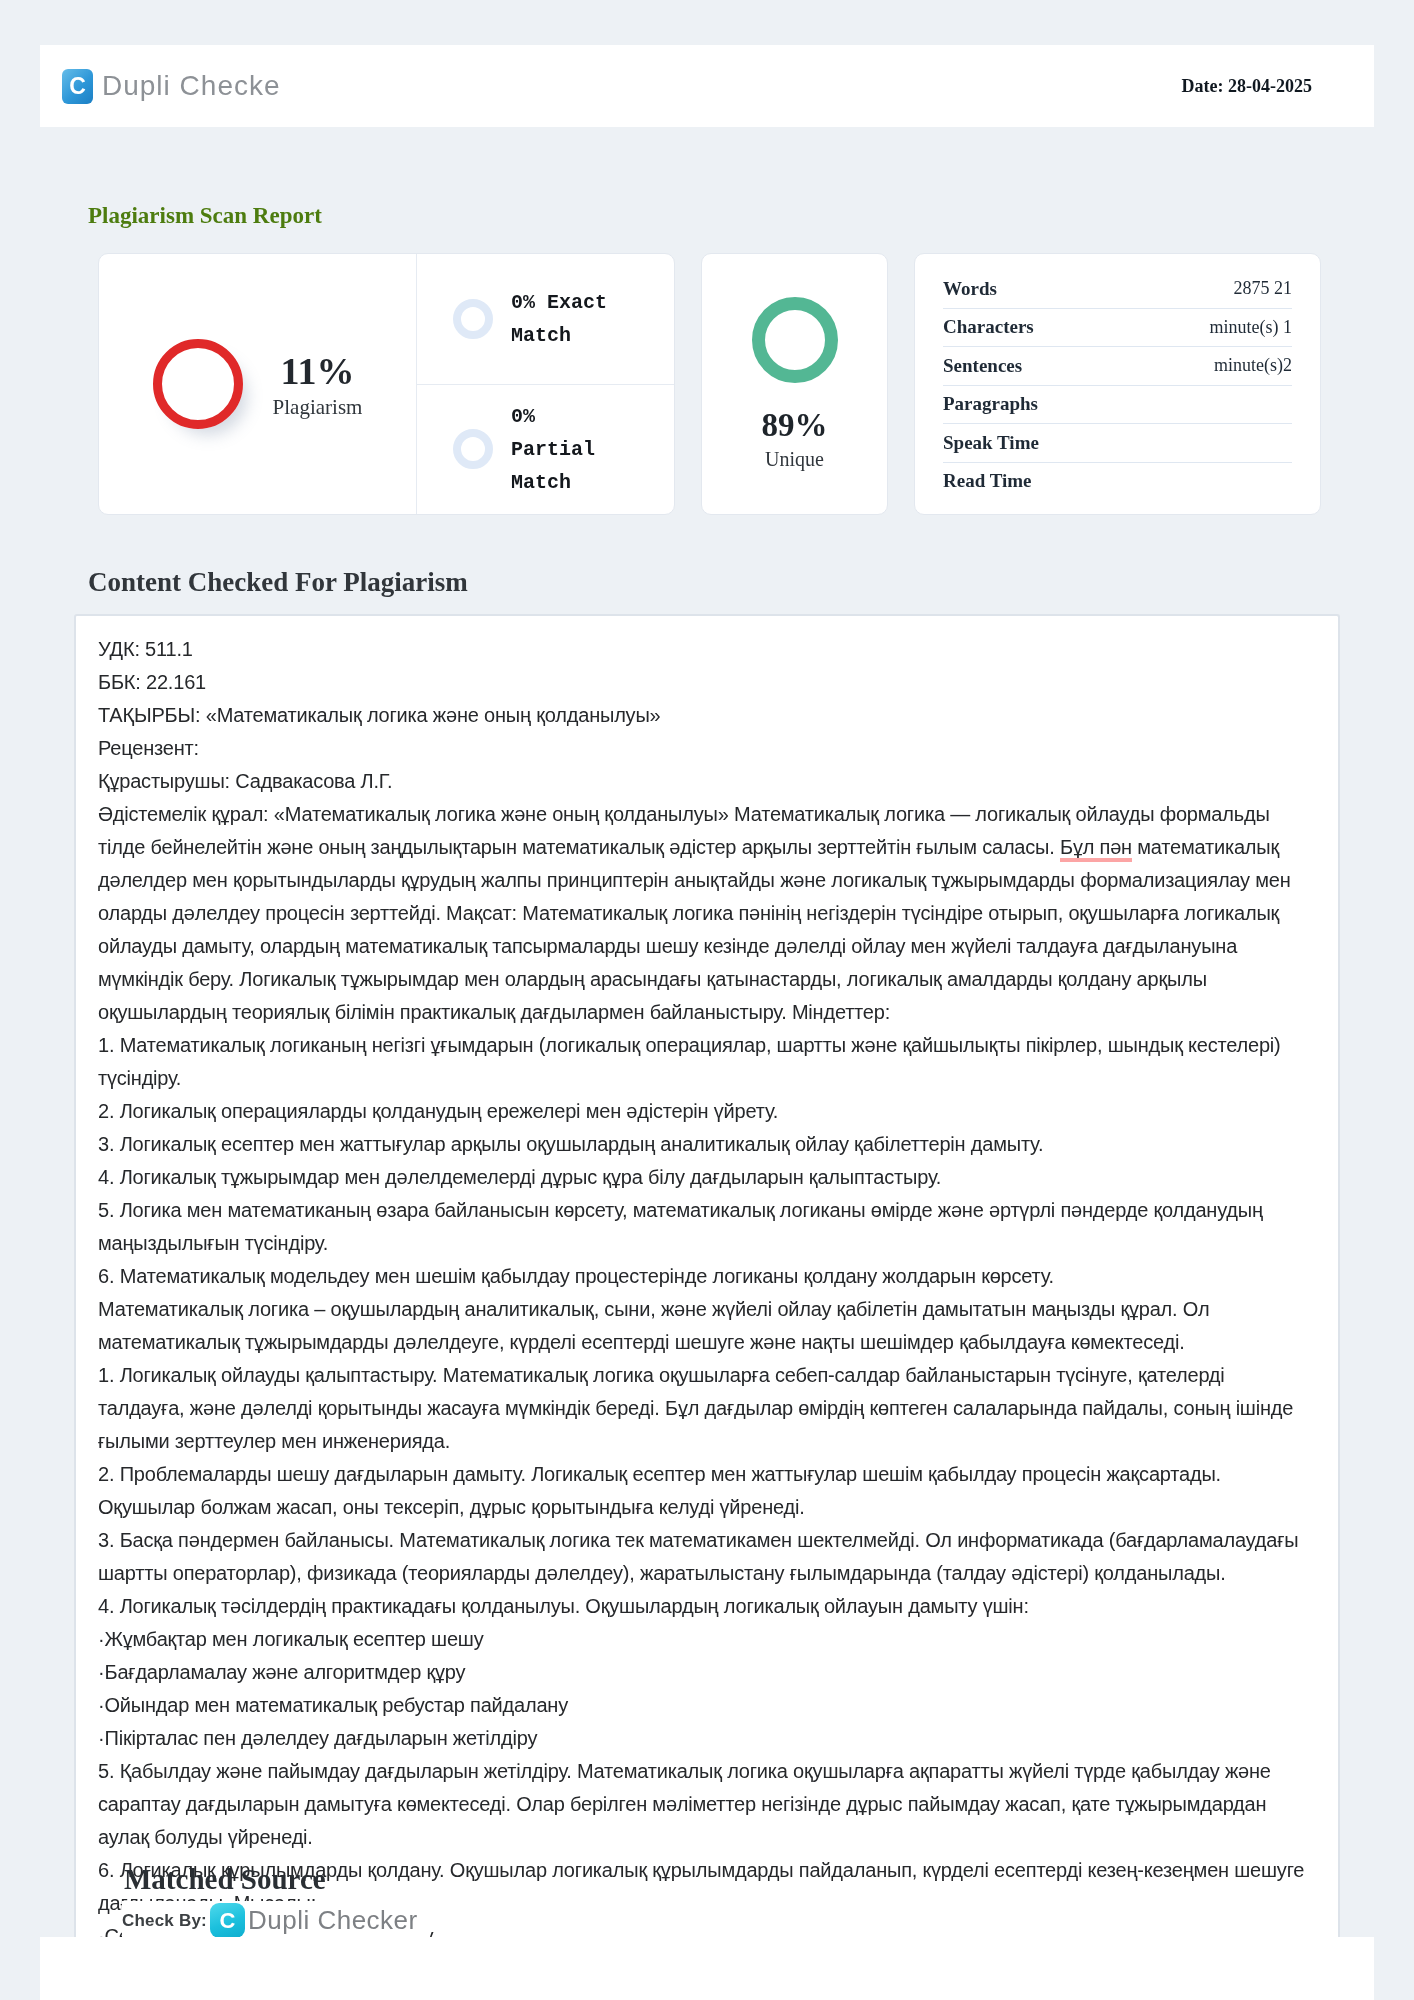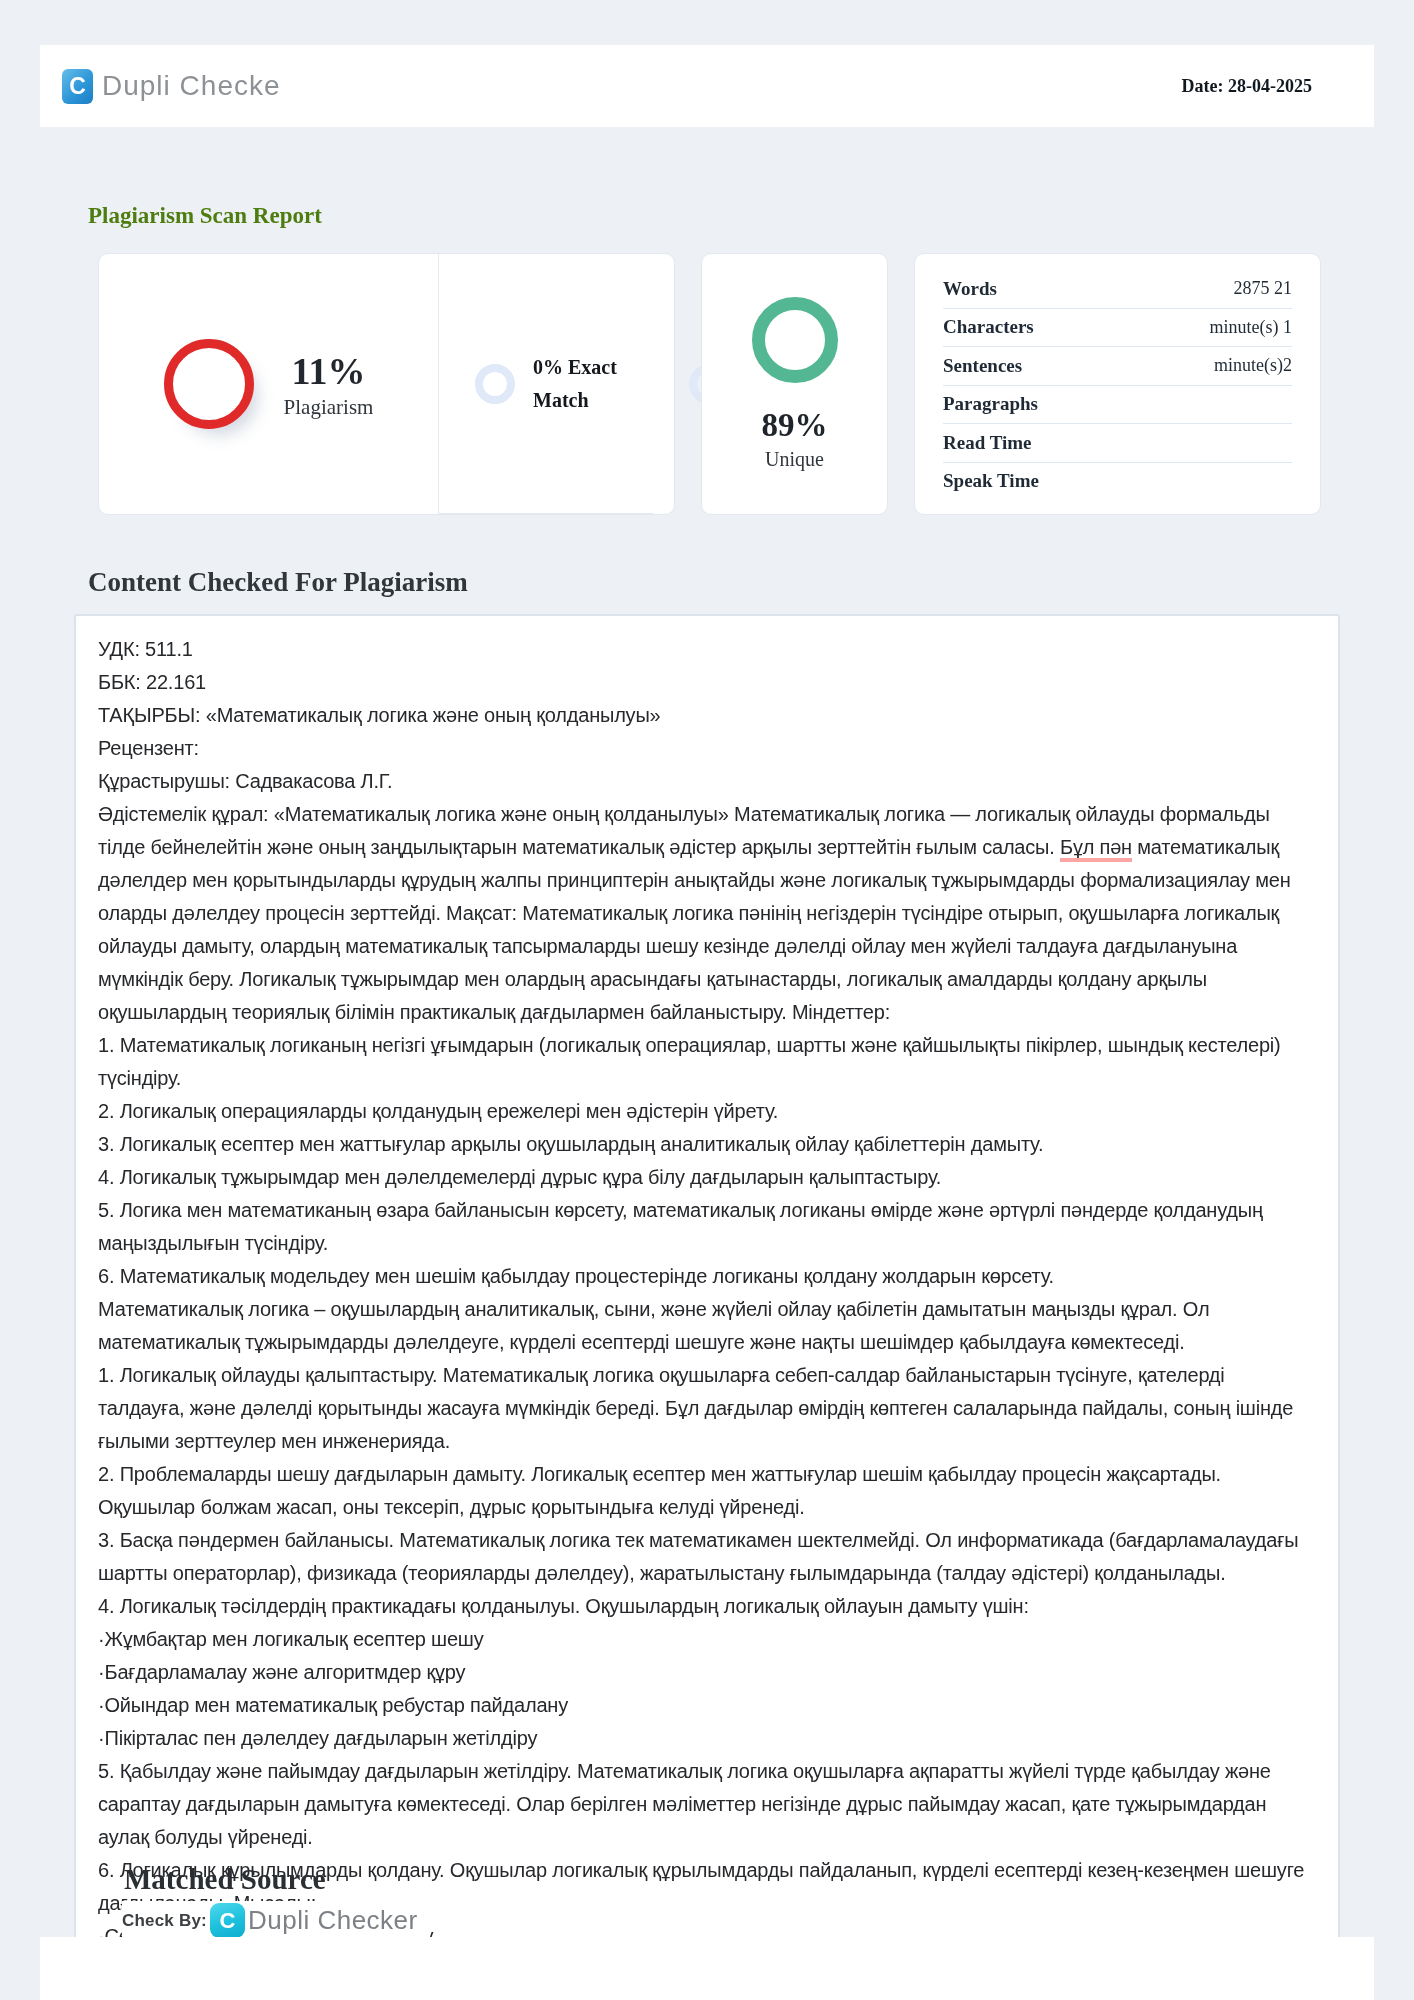--- a/index.html
+++ b/index.html
@@ -44,21 +44,21 @@
   .plag-cell { flex:1; display:flex; align-items:center; justify-content:center; gap:30px; }
   .ring-red {
     width:90px; height:90px; border-radius:50%;
     border:9px solid #e02929;
     box-shadow:10px 12px 16px -6px rgba(110,130,160,.30);
   }
   .plag-text { text-align:center; }
   .plag-pct { font-size:38px; font-weight:bold; color:#23282e; }
   .plag-label { font-size:21px; color:#30363c; margin-top:2px; }
 
-  .match-col { width:236px; border-left:1px solid #e6ebf2; display:flex; flex-direction:row; }
+  .match-col { width:258px; border-left:1px solid #e6ebf2; display:flex; flex-direction:column;font-family:Liberation Mono, monospace; }
   .match-cell { flex:1; display:flex; align-items:center; gap:18px; padding:0 10px 0 36px; }
   .match-cell:first-child { border-bottom:1px solid #e6ebf2; }
   .ring-pale { width:40px; height:40px; border-radius:50%; border:8px solid #dfe9f7; flex:none; }
   .match-label { font-size:20px; font-weight:bold; color:#14181d; line-height:1.65; width:110px; }
 
   .card-unique { flex:0 0 187px; display:flex; flex-direction:column; align-items:center; justify-content:center; }
   .ring-green { width:86px; height:86px; border-radius:50%; border:13px solid #53b794; margin-bottom:24px; }
   .unique-pct { font-size:33px; font-weight:bold; color:#1e242a; }
   .unique-label { font-size:20px; color:#30363c; margin-top:4px; }
 
@@ -161,25 +161,25 @@
         </div>
         <div class="stat-row">
           <span class="stat-label">Sentences</span>
           <span class="stat-value">minute(s)2</span>
         </div>
         <div class="stat-row">
           <span class="stat-label">Paragraphs</span>
           <span class="stat-value"></span>
         </div>
         <div class="stat-row">
+          <span class="stat-label">Speak Time</span>
+          <span class="stat-value"></span>
+        </div>
+        <div class="stat-row">
           <span class="stat-label">Read Time</span>
-          <span class="stat-value"></span>
-        </div>
-        <div class="stat-row">
-          <span class="stat-label">Speak Time</span>
           <span class="stat-value"></span>
         </div>
       </div>
   </div>
 
   <h2 class="content-title">Content Checked For Plagiarism</h2>
 
   <div class="content-box">
     <div class="content-text" id="content-text">
         <div class="para"> УДК: 511.1</div>

